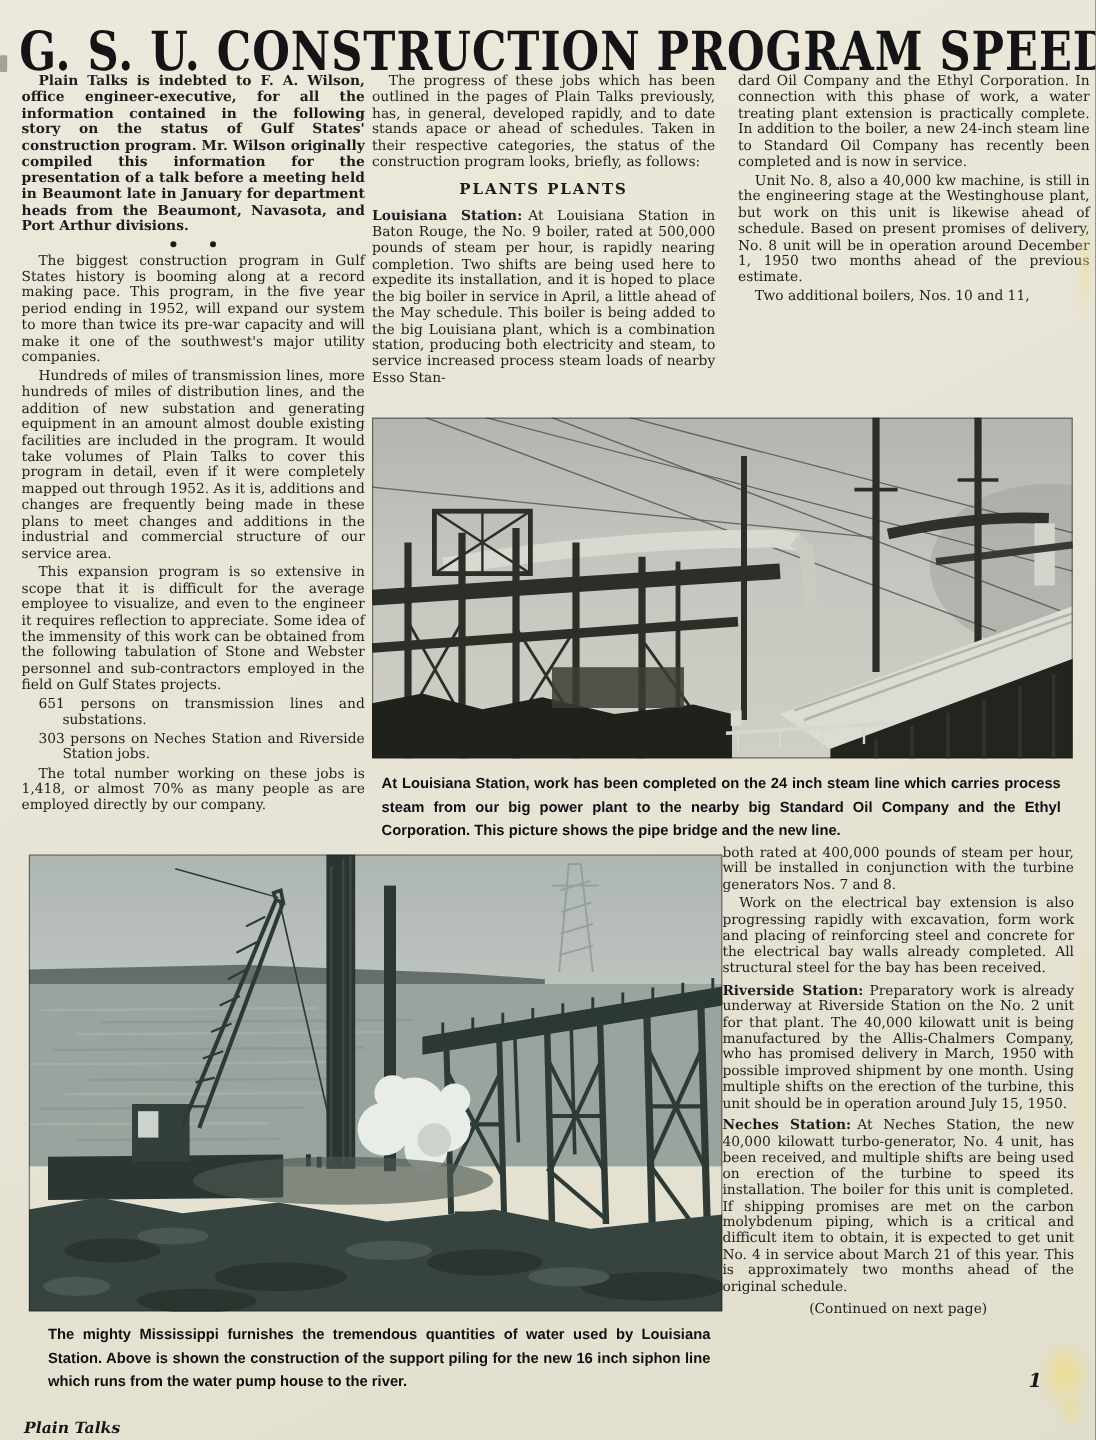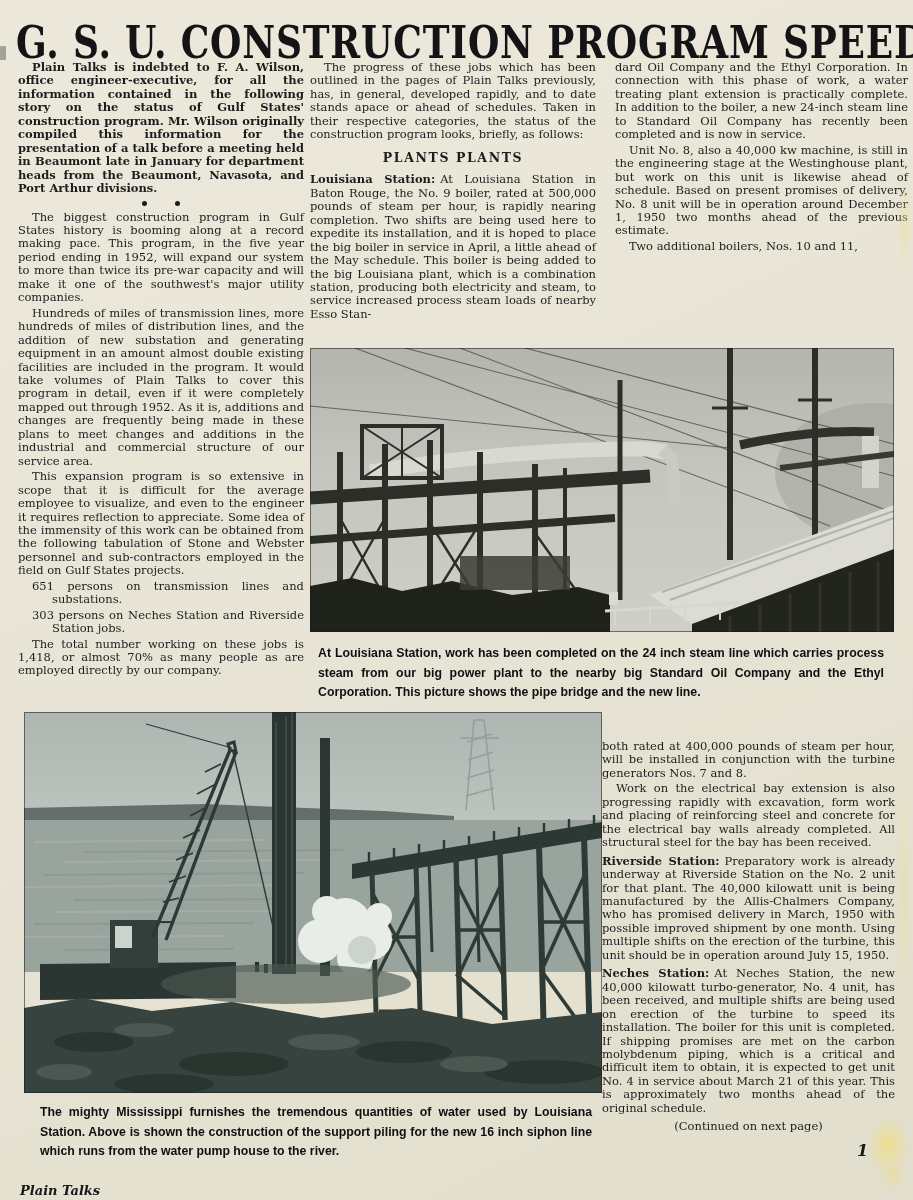--- a/index.html
+++ b/index.html
@@ -13,21 +13,21 @@
     position:absolute; left:16px; top:16px; margin:0;
     font-family:"DejaVu Serif", serif; font-weight:bold; color:#141416;
     font-size:45px; letter-spacing:1px; white-space:nowrap;
     transform:scaleX(0.80); transform-origin:0 50%;
   }
   
   .col { position:absolute; font-size:11.5px; line-height:1.17; }
   .col-1 { left:18px;  top:61px; width:286px; }
   .col-2 { left:310px; top:61px; width:286px; }
   .col-3top { left:602px; top:61px; width:293px;margin-left:13px; }
-  .col-3bot { left:602px; top:740px; width:293px; }
+  .col-3bot { left:602px; top:704px; width:293px; }
   .col p { margin:0 0 2px 0; text-align:justify; text-indent:14px; }
   .col p.noindent { text-indent:0; }
   .lead-bold { font-weight:bold; }
   .station-lead { font-weight:bold; margin-right:5px; }
   .sep { text-align:center; margin:3px 0 4px 0; line-height:8px; }
   .sep-dot { display:inline-block; width:5px; height:5px; border-radius:50%; background:#1a1a1c; margin:0 14px; vertical-align:middle; }
   .subhead { text-align:center; font-weight:bold; font-size:12.5px; letter-spacing:1.6px; margin:9px 0 8px 0; }
   .hang { padding-left:34px; text-indent:-20px !important; text-align:center; }
   .continued { text-align:center !important; text-indent:0 !important; margin-top:5px !important; }
   .mt { margin-top:5px !important; }

